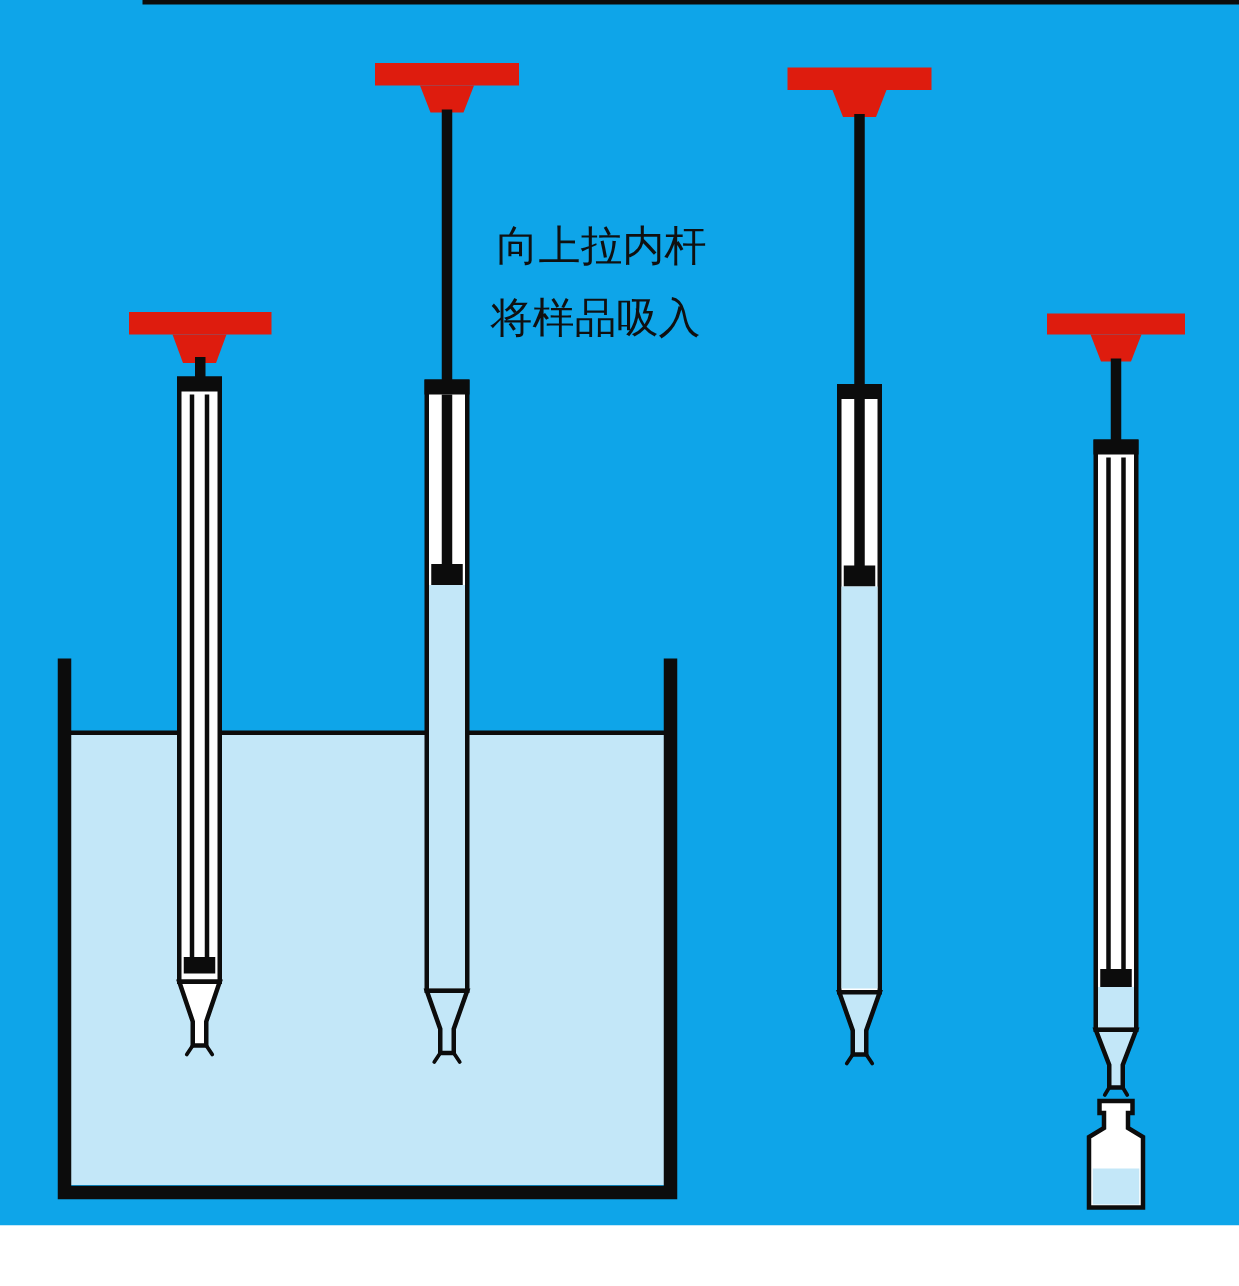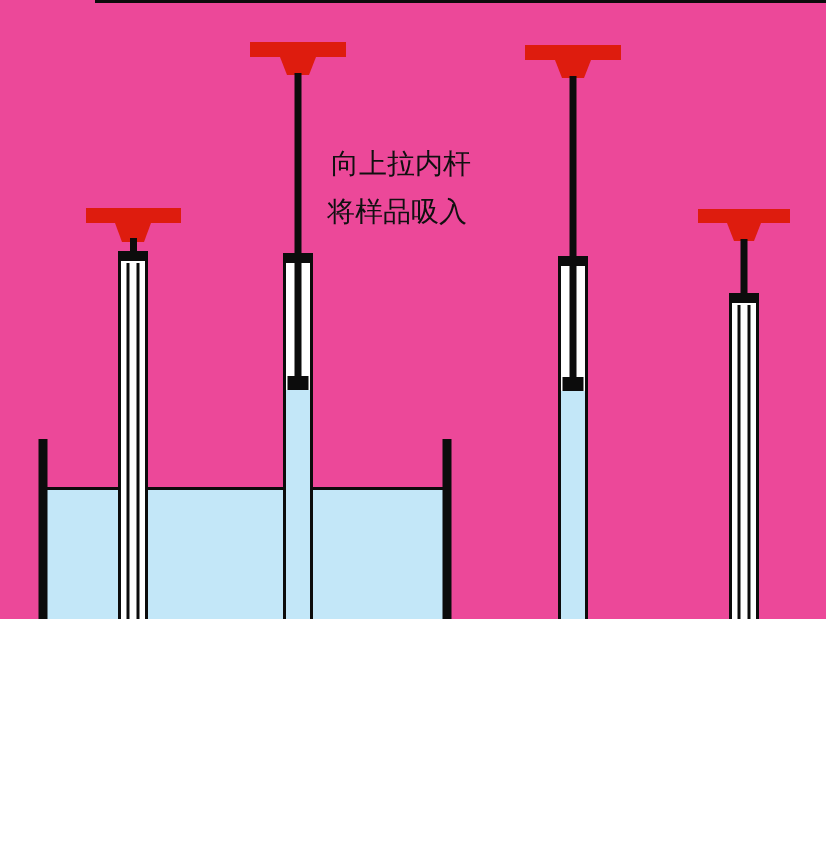--- a/index.html
+++ b/index.html
@@ -3,22 +3,22 @@
 <meta charset="utf-8">
 <style>
   html, body {
     margin: 0;
     padding: 0;
     background: #ffffff;
   }
   .canvas {
     position: relative;
     width: 826px;
-    height: 619px;
-    background: #ec4899;
+    height: 817px;
+    background: #0ea5e9;
     overflow: hidden;
   }
   svg { display: block; }
 
   :root {
     --cap-red: #de1c0e;
     --liquid-blue: #c3e7f8;
     --ink: #0c0c0c;
   }
 

